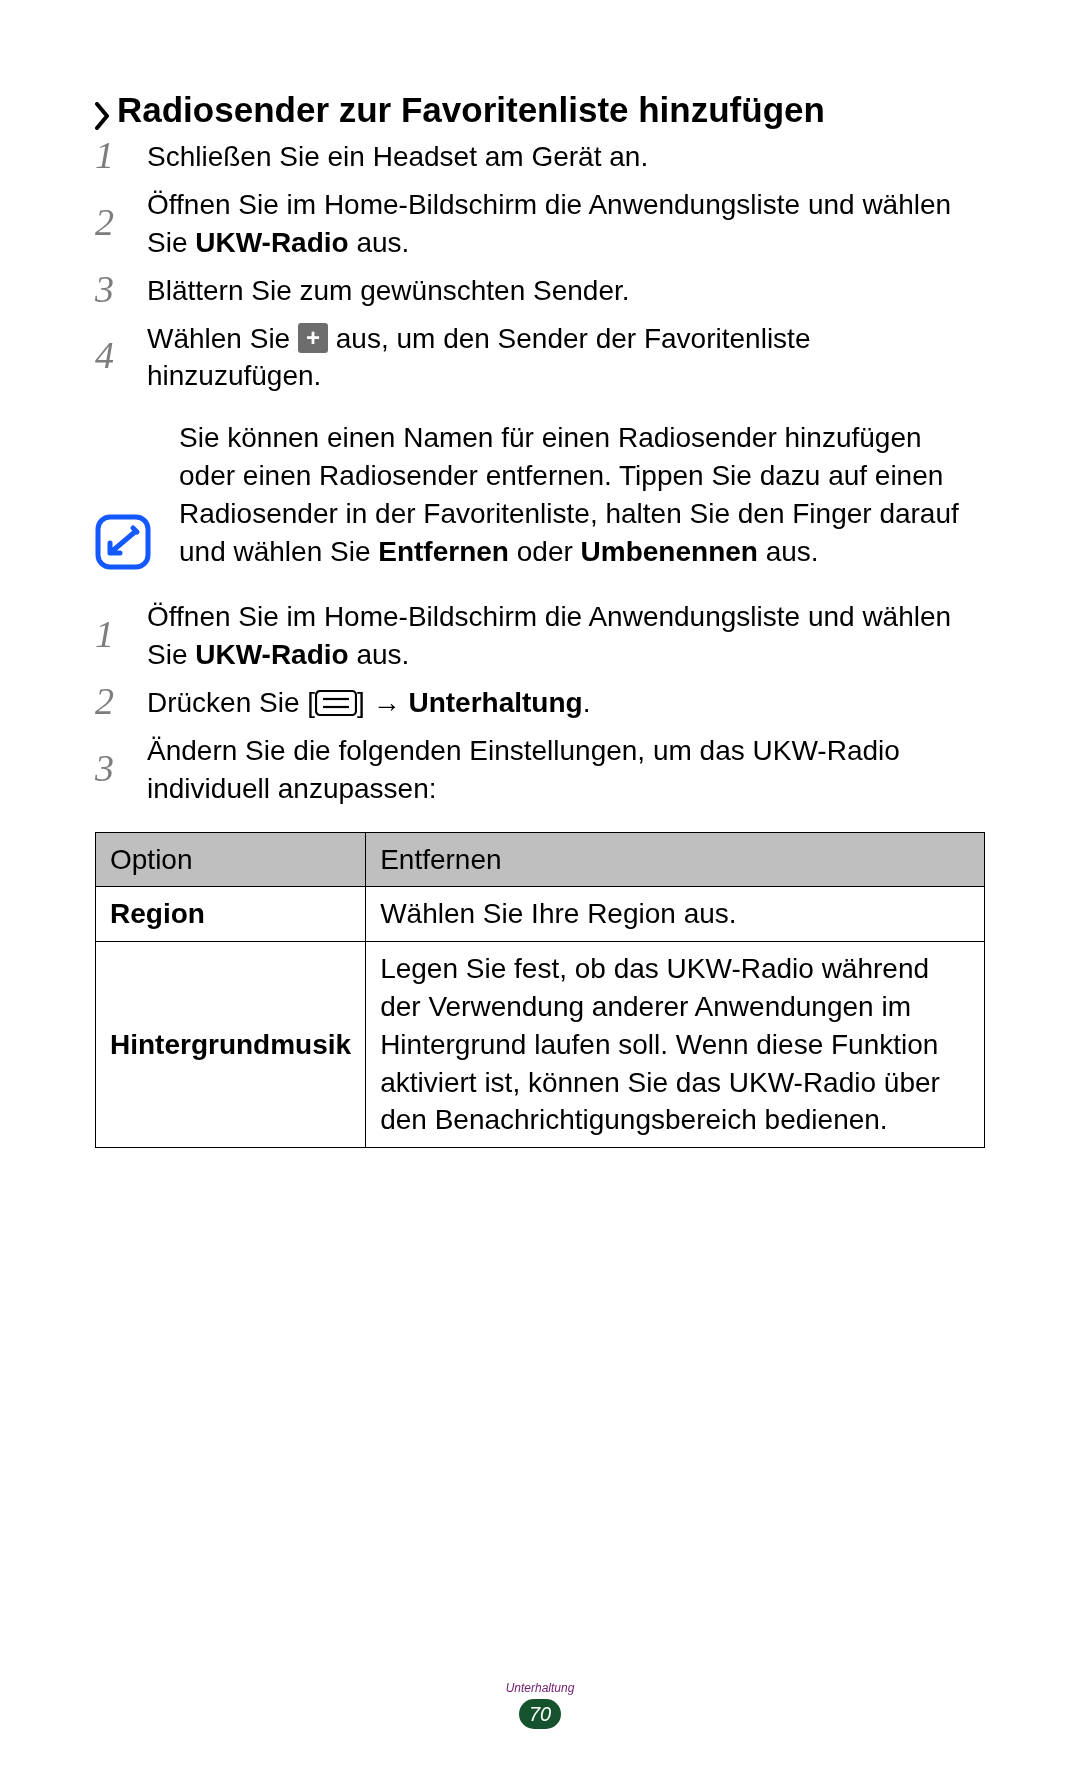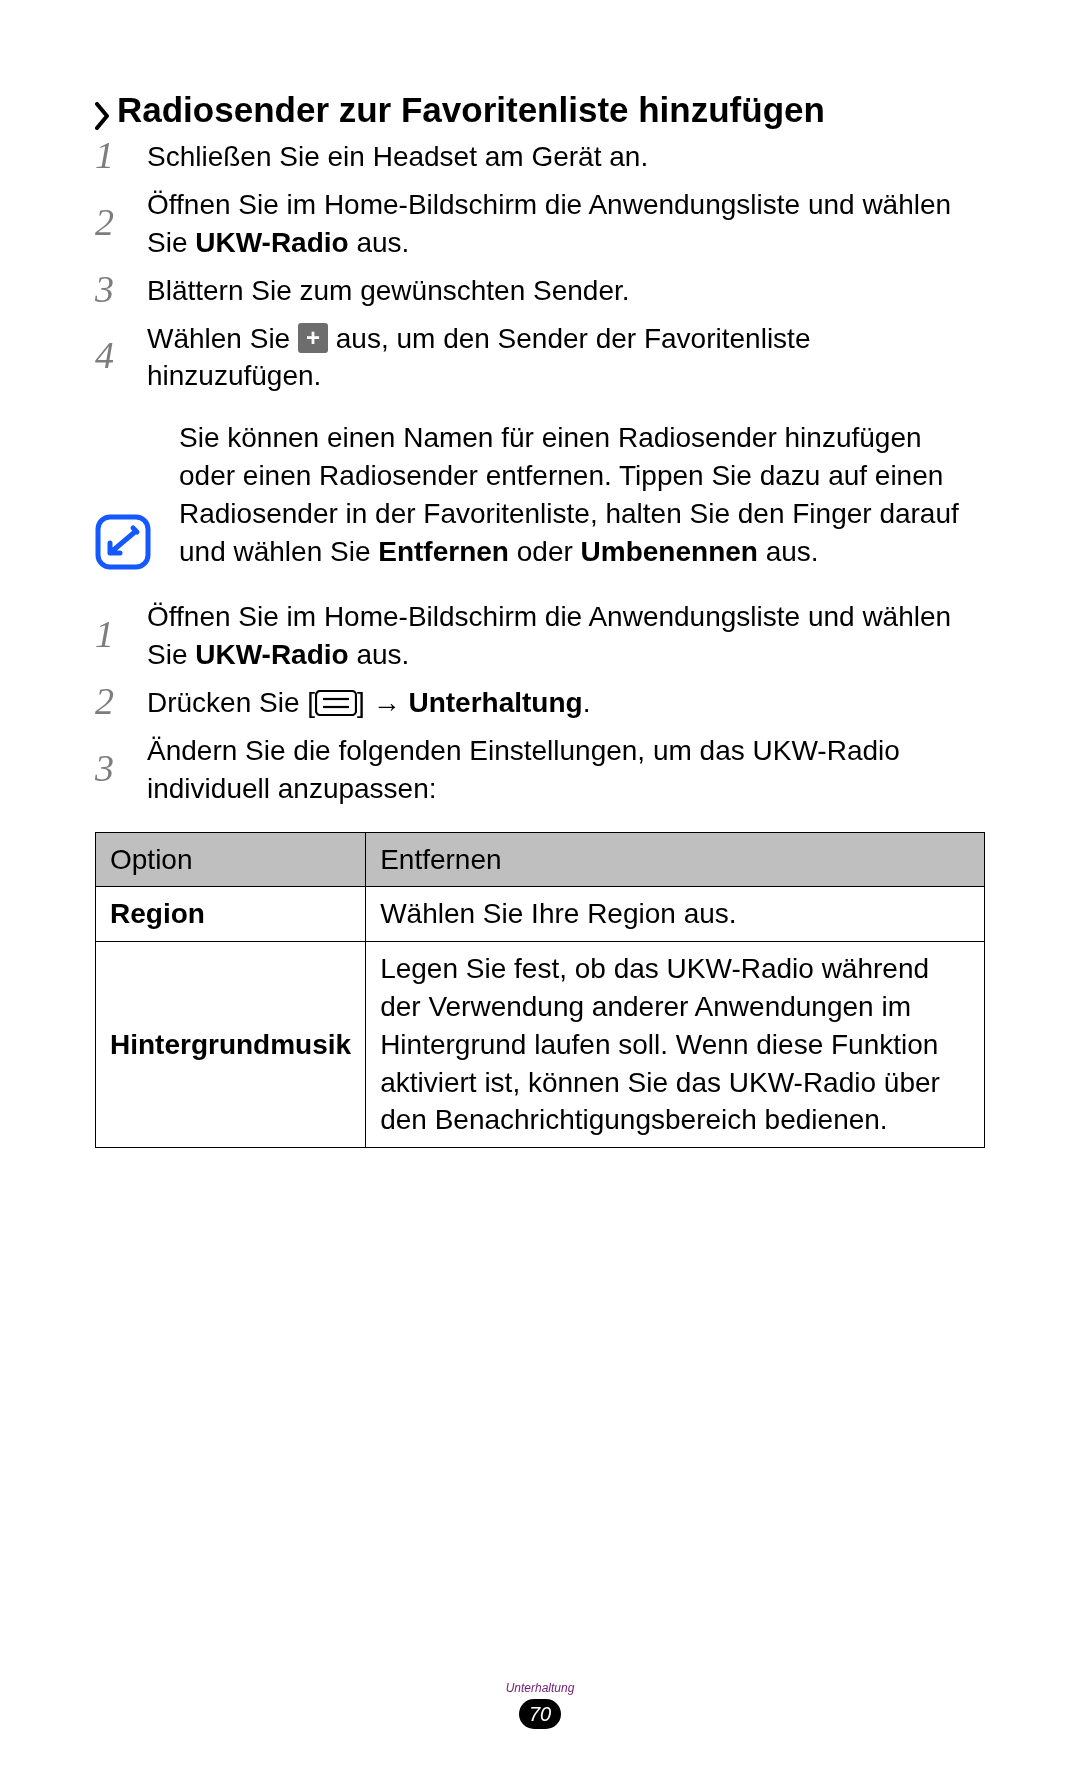--- a/index.html
+++ b/index.html
@@ -134,21 +134,21 @@
   }
   .footer-label {
     font-style: italic;
     font-size: 12px;
     color: #701a75;
   }
   .page-num {
     margin: 4px auto 0 auto;
     width: 42px;
     height: 30px;
-    background: #000000;
+    background: #14532d;
     border-radius: 15px;
     color: #fff;
     font-size: 20px;
     font-style: italic;
     display: flex;
     align-items: center;
     justify-content: center;
   }
 </style>
 </head>

